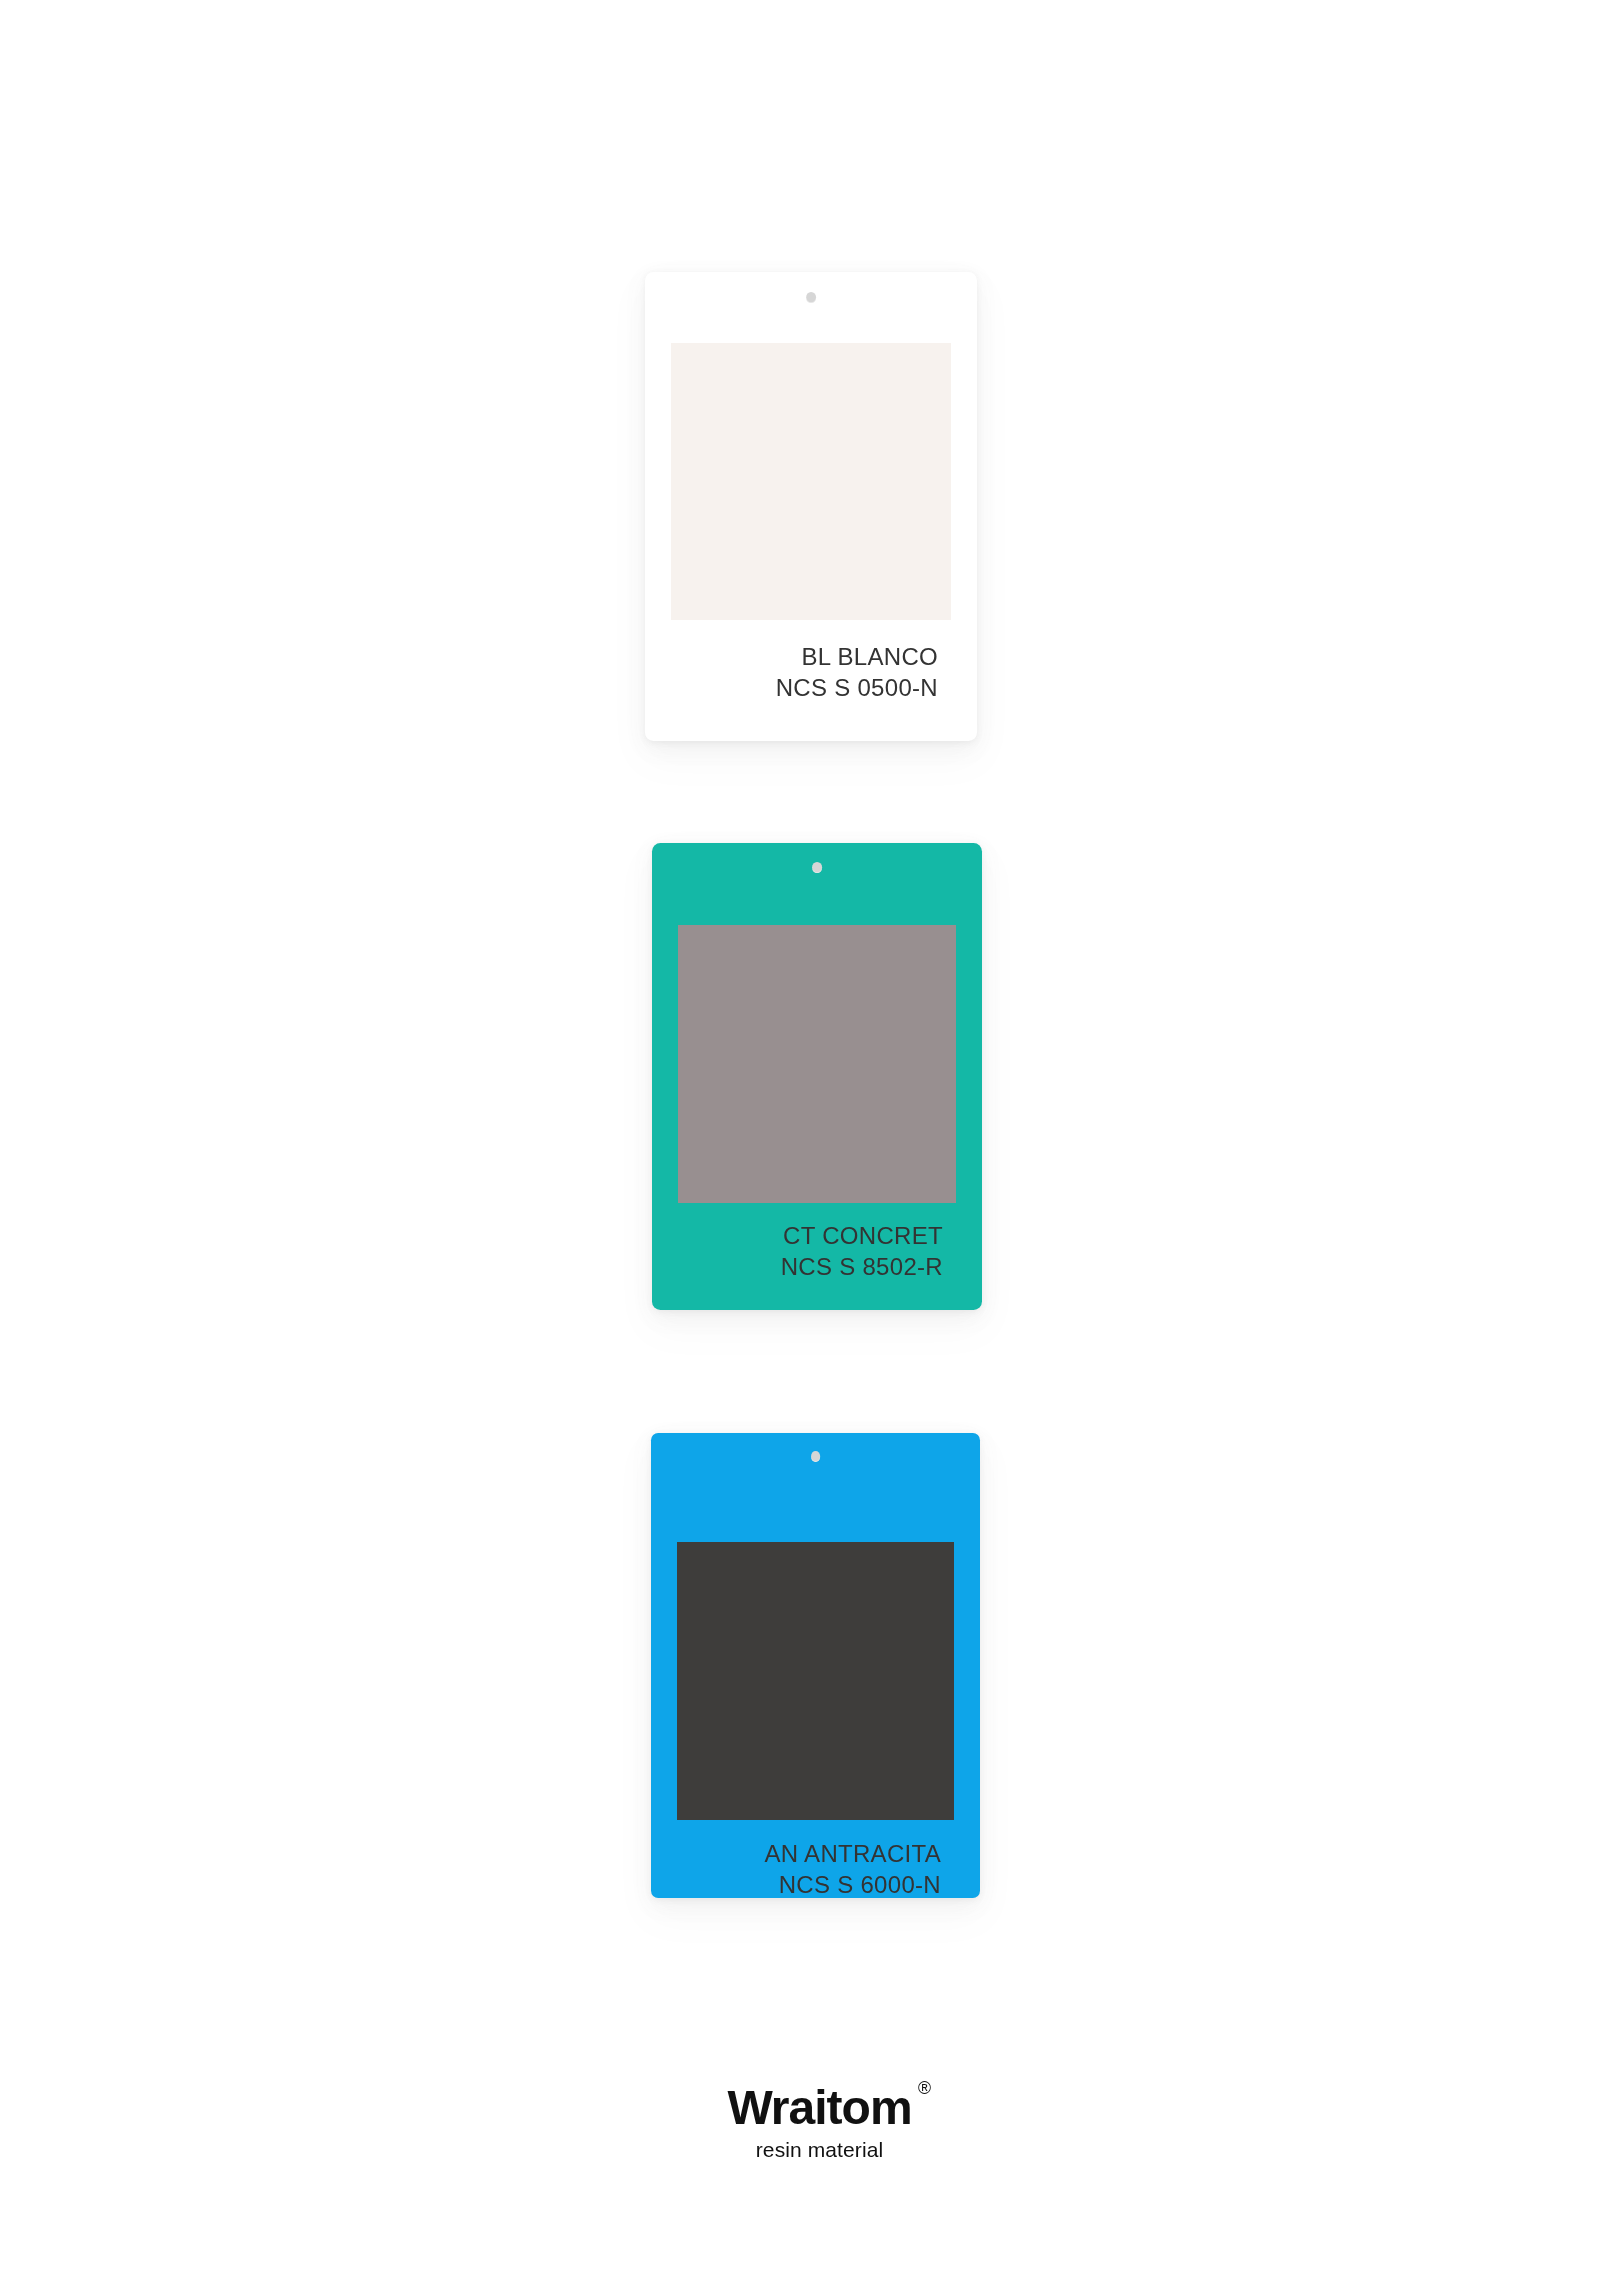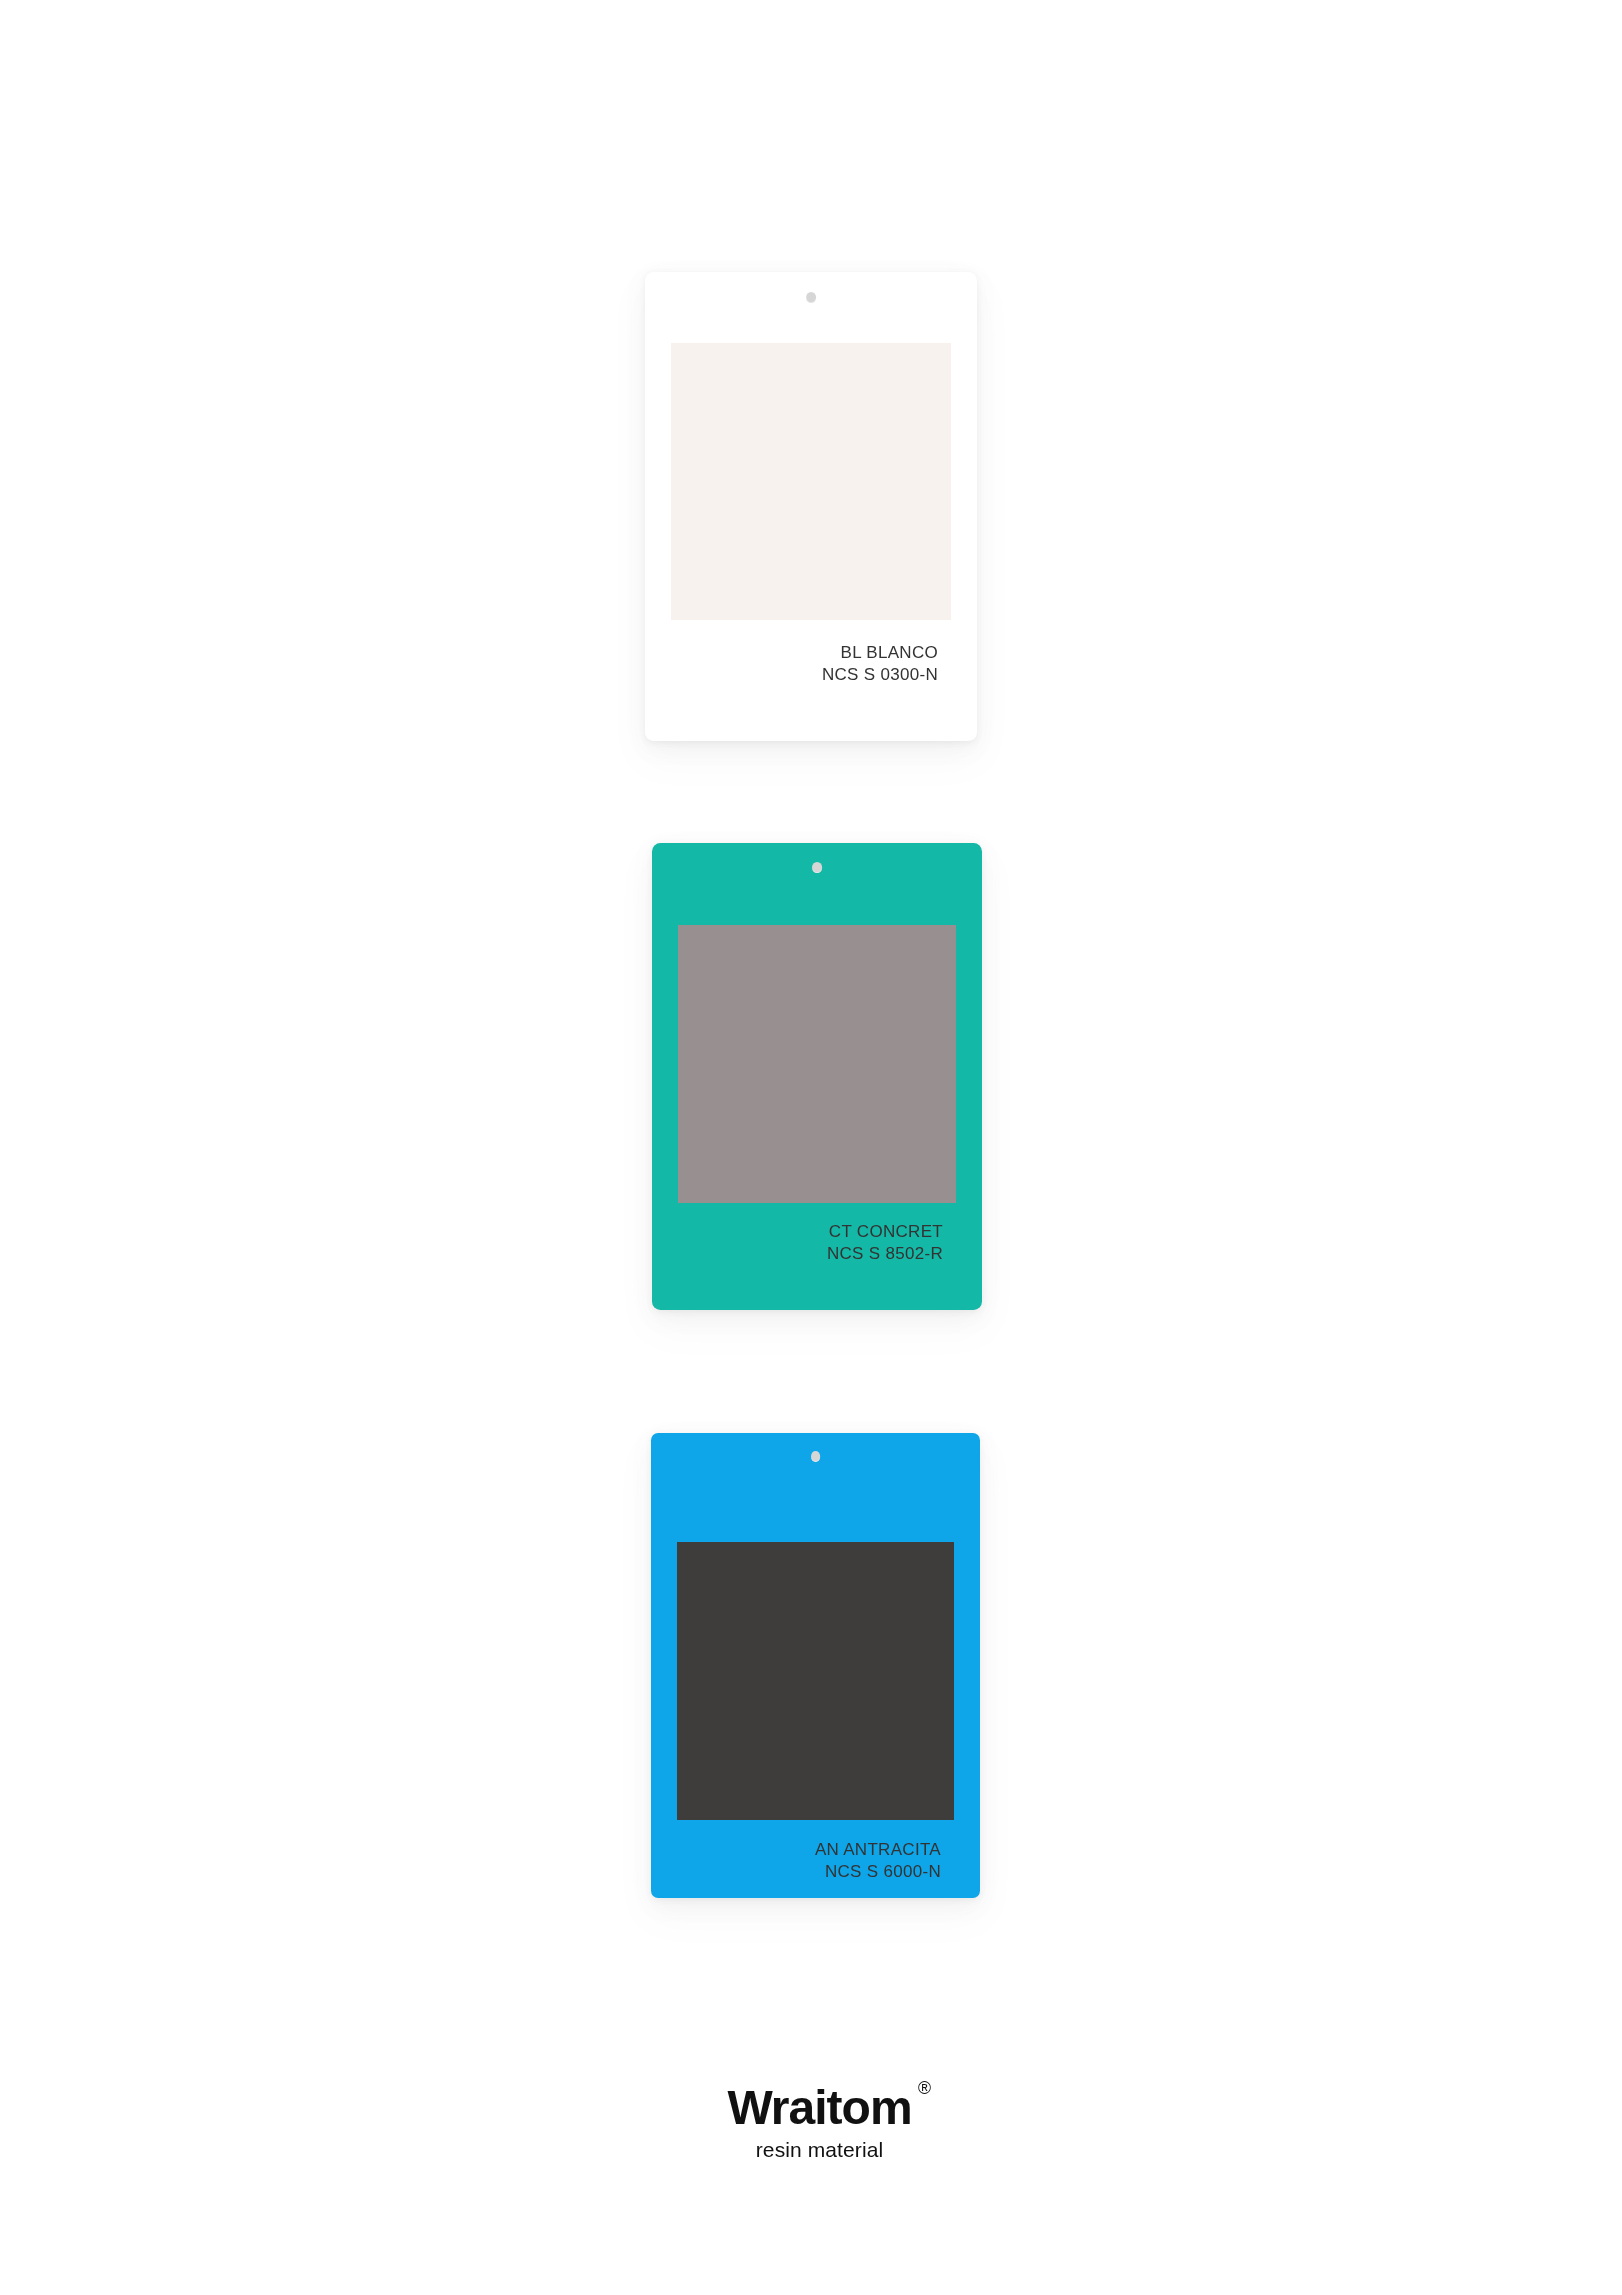--- a/index.html
+++ b/index.html
@@ -62,21 +62,21 @@
     right: 39px;
     text-align: right;
     color: #333333;
     line-height: 1.28;
     white-space: nowrap;
   }
 
   .label-name,
   .label-code {
     display: block;
-    font-size: 17px;
+    font-size: 24px;
     letter-spacing: 0.3px;
     color: #333333;
   }
 
   
   #card-blanco      { left: 645px;  top: 272px;  width: 332px; height: 469px; }
   #card-blanco   .hang-hole  { top: 19.6px; }
   #card-blanco   .color-chip { top: 71px; height: 277px; }
   #card-blanco   .card-labels{ top: 370px; }
 
@@ -132,21 +132,21 @@
 </head>
 <body style="background: rgb(255, 255, 255);">
 
 <div id="swatch-stage">
 
   <div class="sample-card" id="card-blanco" style="background-color: rgb(255, 255, 255);">
     <div class="hang-hole" style="background-color: rgb(214, 214, 214);"></div>
     <div class="color-chip" style="background-color: rgb(247, 242, 238);"></div>
     <div class="card-labels" style="color: rgb(51, 51, 51);">
       <span class="label-name">BL BLANCO</span>
-      <span class="label-code">NCS S 0300-N</span>
+      <span class="label-code">NCS S 0500-N</span>
     </div>
   </div>
 
   <div class="sample-card" id="card-concret" style="background-color: #14b8a6;">
     <div class="hang-hole" style="background-color: rgb(214, 214, 214);"></div>
     <div class="color-chip" style="background-color: rgb(152, 143, 144);"></div>
     <div class="card-labels" style="color: rgb(51, 51, 51);">
       <span class="label-name">CT CONCRET</span>
       <span class="label-code">NCS S 8502-R</span>
     </div>

